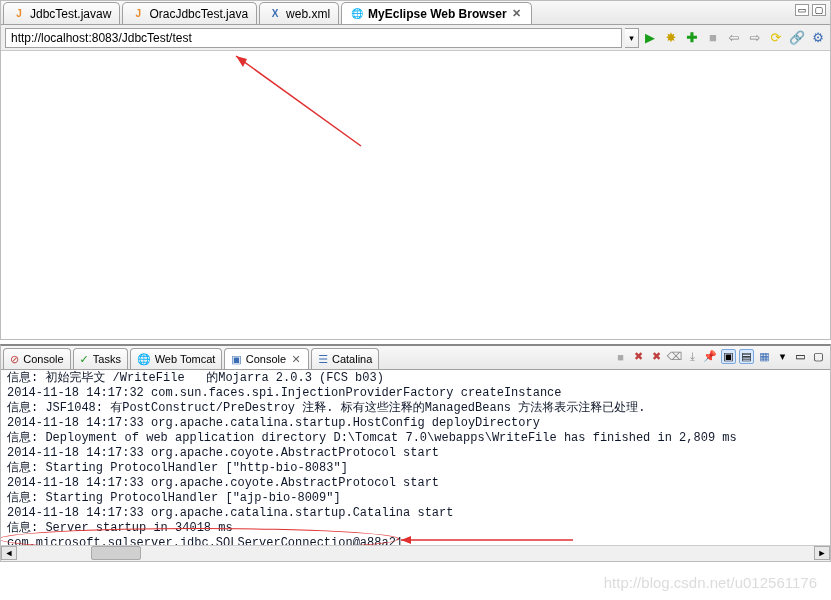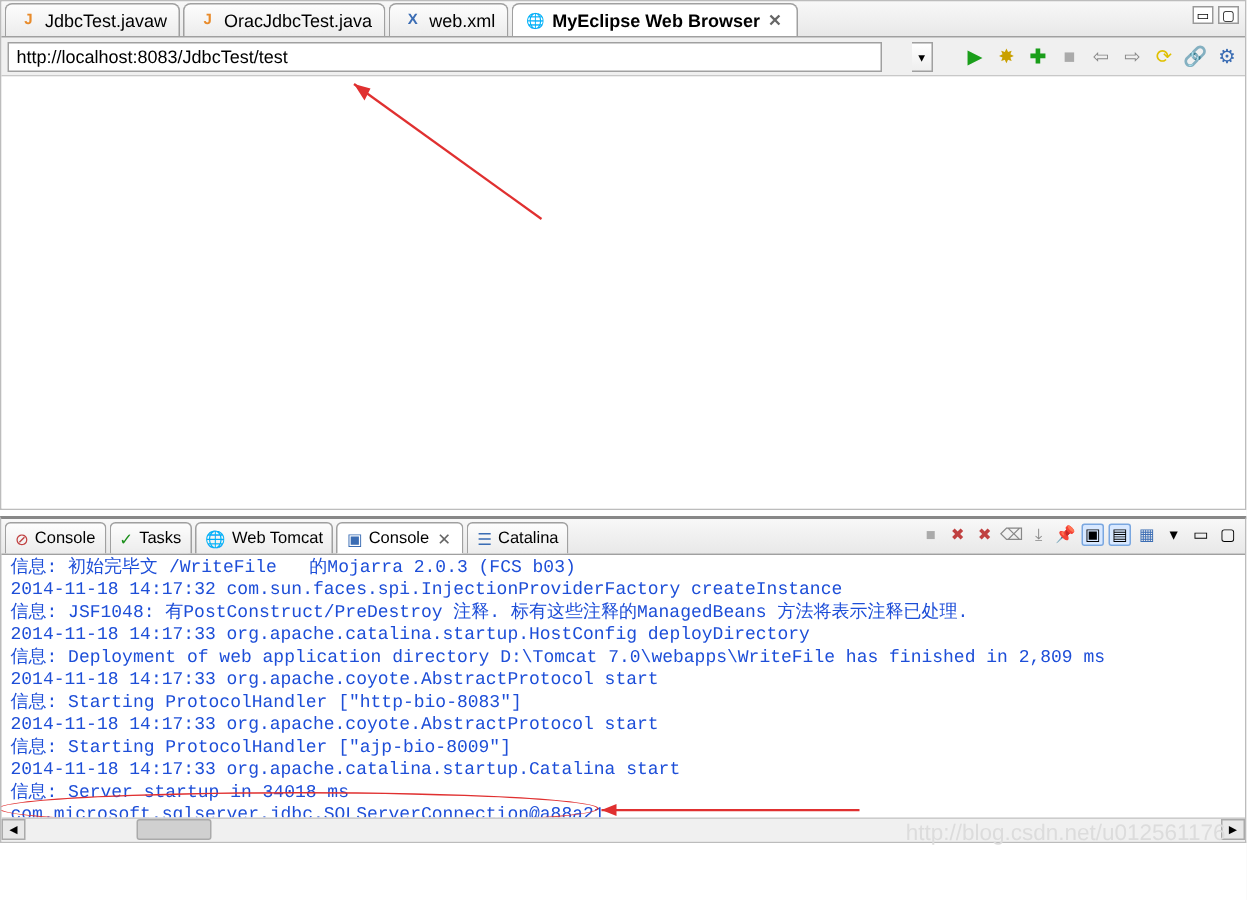--- a/index.html
+++ b/index.html
@@ -5,42 +5,42 @@
 * { box-sizing: border-box; margin: 0; padding: 0; }
 body { font-family: "Microsoft YaHei", Tahoma, sans-serif; font-size: 12px; background: #fff; width: 831px; height: 600px; overflow: hidden; position: relative; }
 .editor-area { border: 1px solid #bcbcbc; background: #f4f4f4; }
 .tab-bar { height: 24px; background: linear-gradient(#f8f8f8,#e8e8e8); display: flex; align-items: flex-end; border-bottom: 1px solid #a0a0a0; position: relative; }
 .tab { height: 22px; padding: 0 8px; display: flex; align-items: center; gap: 4px; border: 1px solid #a0a0a0; border-bottom: none; border-top-left-radius: 5px; border-top-right-radius: 5px; background: linear-gradient(#fdfdfd,#ececec); margin-left: 2px; cursor: pointer; }
 .tab.active { background: #fff; font-weight: bold; position: relative; z-index: 2; }
 .tab-icon { width: 14px; height: 14px; display: inline-flex; align-items: center; justify-content: center; font-size: 10px; }
 .tab-close { width: 12px; height: 12px; font-size: 11px; color:#666; display:flex;align-items:center;justify-content:center; }
 .win-controls { position: absolute; right: 4px; top: 3px; display: flex; gap: 3px; }
 .win-controls span { width: 14px; height: 12px; border: 1px solid #999; background: #fff; font-size: 9px; display:flex; align-items:center; justify-content:center; cursor:pointer; }
-.url-bar { height: 26px; background: #f0f0f0; display: flex; align-items: center; padding: 0 4px; gap: 20px; border-bottom: 1px solid #c8c8c8; }
+.url-bar { height: 26px; background: #f0f0f0; display: flex; align-items: center; padding: 0 4px; gap: 3px; border-bottom: 1px solid #c8c8c8; }
 .url-input { flex: 1; height: 20px; border: 1px solid #a0a0a0; background: #fff; padding: 0 5px; font-size: 12px; }
 .url-combo { width: 14px; height: 20px; border: 1px solid #a0a0a0; border-left: none; background: linear-gradient(#fff,#eee); display:flex;align-items:center;justify-content:center; font-size: 9px; }
 .tool-icons { display: flex; gap: 5px; align-items: center; }
 .tool-icons span { width: 16px; height: 16px; display:flex;align-items:center;justify-content:center; font-size: 13px; cursor:pointer; }
 .browser-pane { height: 288px; background: #fff; position: relative; }
 .arrow1 { position: absolute; pointer-events: none; }
 .arrow-line { stroke: #e03030; stroke-width: 1.5; fill: none; }
 .arrow-head { fill: #e03030; }
 .bottom-area { border: 1px solid #bcbcbc; border-top: 2px solid #888; margin-top: 4px; }
 .bottom-tabs { height: 24px; background: linear-gradient(#f8f8f8,#e8e8e8); display:flex; align-items:flex-end; border-bottom:1px solid #a0a0a0; position:relative; }
 .bottom-tab { height: 21px; padding: 0 6px; display:flex; align-items:center; gap:4px; border:1px solid #a0a0a0; border-bottom:none; border-top-left-radius:4px; border-top-right-radius:4px; background:linear-gradient(#fdfdfd,#ececec); margin-left:2px; cursor:pointer; font-size:11px; }
 .bottom-tab.active { background:#fff; }
 .console-toolbar { position:absolute; right:4px; top:3px; display:flex; gap:3px; align-items:center; }
 .console-toolbar span { width:15px; height:15px; display:flex;align-items:center;justify-content:center; font-size:11px; cursor:pointer; }
 .console-process { padding: 2px 6px; font-size: 11px; color: #555; border-bottom: 1px solid #ddd; white-space: nowrap; overflow: hidden; }
-.console-body { font-family: "Courier New", monospace; font-size: 12px; line-height: 15px; padding: 1px 6px; height: 175px; overflow: hidden; white-space: pre; color: #1d4ed8; position: relative; }
+.console-body { font-family: "Courier New", monospace; font-size: 12px; line-height: 15px; padding: 1px 6px; height: 175px; overflow: hidden; white-space: pre; color: #0f172a; position: relative; }
 .highlight-ellipse { position:absolute; border:1px solid #e03030; border-radius: 50%/50%; pointer-events:none; }
 .scrollbar-h { height: 16px; background: #f0f0f0; border-top: 1px solid #ccc; position:relative; }
 .scroll-thumb { position:absolute; height:14px; background:#d0d0d0; border:1px solid #aaa; left:90px; width:50px; top:0; border-radius:2px; }
 .scroll-arrow { position:absolute; width:16px; height:14px; top:0; background:#e8e8e8; border:1px solid #aaa; font-size:9px; display:flex;align-items:center;justify-content:center; }
-.watermark { position:absolute; bottom: 36px; right: 14px; font-family: Arial; font-size: 15px; color: #dcdcdc; pointer-events:none; }
+.watermark { position:absolute; bottom: 9px; right: 14px; font-family: Arial; font-size: 15px; color: #dcdcdc; pointer-events:none; }
 .j-orange{color:#e88b2b;font-weight:bold}
 .x-blue{color:#3b6db4;font-weight:bold}
 .globe{color:#2a6fc9}
 .play{color:#1a9e1a}
 .bug{color:#c9a000}
 .plus{color:#1a9e1a;font-weight:bold}
 .stop{color:#aaa}
 .link{color:#e0c000}
 .arr{color:#888}
 .cog{color:#3b6db4}

